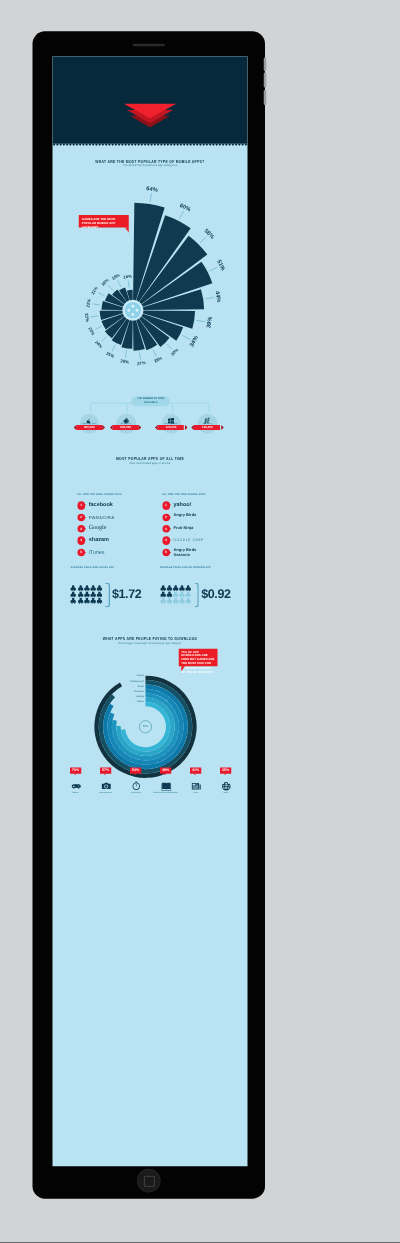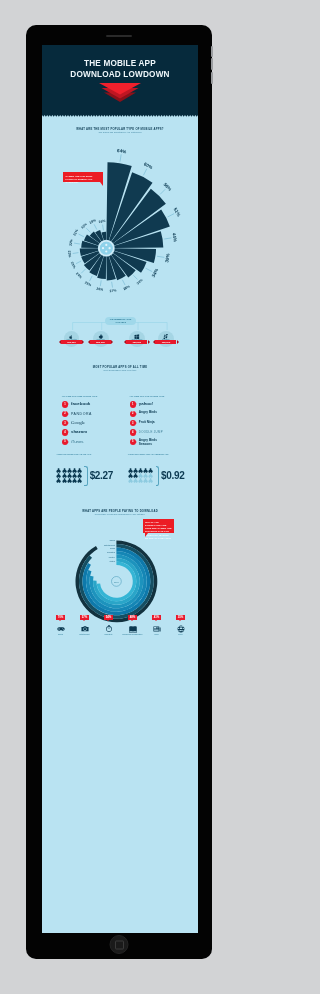--- a/index.html
+++ b/index.html
@@ -84,24 +84,20 @@
   <div class="speaker"></div>
   <div class="btn-r" style="top:21px;height:11px;"></div>
   <div class="btn-r" style="top:33px;height:12px;"></div>
   <div class="btn-r" style="top:47px;height:12px;"></div>
   <div class="home">
       <i></i>
     </div>
   <div class="screen">
 
     <div class="hdr">
-      <div class="hdr-title">
-        <div>THE MOBILE APP</div>
-        <div>DOWNLOAD LOWDOWN</div>
-      </div>
       <svg class="hdr-logo" viewBox="0 0 42 20">
         <polygon points="5,10.6 37,10.6 21,20" fill="#8b1119"></polygon>
         <polygon points="2.5,6 39.5,6 21,16.6" fill="#bf1622"></polygon>
         <polygon points="0,1 42,1 21,12.5" fill="#f0202c"></polygon>
       </svg>
       <svg class="zigzag" viewBox="0 0 156 2" preserveAspectRatio="none">
         <path d="M0,0 L1.3,2 L2.6,0 L3.9000000000000004,2 L5.2,0 L6.5,2 L7.800000000000001,0 L9.100000000000001,2 L10.4,0 L11.700000000000001,2 L13,0 L14.3,2 L15.6,0 L16.9,2 L18.2,0 L19.5,2 L20.8,0 L22.1,2 L23.400000000000002,0 L24.700000000000003,2 L26.000000000000004,0 L27.300000000000004,2 L28.600000000000005,0 L29.900000000000006,2 L31.200000000000006,0 L32.50000000000001,2 L33.800000000000004,0 L35.1,2 L36.400000000000006,0 L37.7,2 L39.00000000000001,0 L40.300000000000004,2 L41.60000000000001,0 L42.900000000000006,2 L44.20000000000001,0 L45.50000000000001,2 L46.80000000000001,0 L48.10000000000001,2 L49.40000000000001,0 L50.70000000000001,2 L52.000000000000014,0 L53.30000000000001,2 L54.600000000000016,0 L55.90000000000001,2 L57.20000000000002,0 L58.500000000000014,2 L59.80000000000002,0 L61.100000000000016,2 L62.40000000000002,0 L63.70000000000002,2 L65.00000000000001,0 L66.30000000000001,2 L67.60000000000001,0 L68.9,2 L70.2,0 L71.5,2 L72.8,0 L74.1,2 L75.39999999999999,0 L76.69999999999999,2 L77.99999999999999,0 L79.29999999999998,2 L80.59999999999998,0 L81.89999999999998,2 L83.19999999999997,0 L84.49999999999997,2 L85.79999999999997,0 L87.09999999999997,2 L88.39999999999996,0 L89.69999999999996,2 L90.99999999999996,0 L92.29999999999995,2 L93.59999999999995,0 L94.89999999999995,2 L96.19999999999995,0 L97.49999999999994,2 L98.79999999999994,0 L100.09999999999994,2 L101.39999999999993,0 L102.69999999999993,2 L103.99999999999993,0 L105.29999999999993,2 L106.59999999999992,0 L107.89999999999992,2 L109.19999999999992,0 L110.49999999999991,2 L111.79999999999991,0 L113.09999999999991,2 L114.3999999999999,0 L115.6999999999999,2 L116.9999999999999,0 L118.2999999999999,2 L119.5999999999999,0 L120.89999999999989,2 L122.19999999999989,0 L123.49999999999989,2 L124.79999999999988,0 L126.09999999999988,2 L127.39999999999988,0 L128.69999999999987,2 L129.9999999999999,0 L131.2999999999999,2 L132.59999999999988,0 L133.8999999999999,2 L135.19999999999987,0 L136.4999999999999,2 L137.79999999999987,0 L139.09999999999988,2 L140.39999999999986,0 L141.69999999999987,2 L142.99999999999986,0 L144.29999999999987,2 L145.59999999999985,0 L146.89999999999986,2 L148.19999999999985,0 L149.49999999999986,2 L150.79999999999984,0 L152.09999999999985,2 L153.39999999999984,0 L154.69999999999985,2 L155.99999999999983,0 L157.29999999999984,2 L158.59999999999982,0 L156,0 Z" id="zz" fill="#062a3c"></path>
       </svg>
     </div>
 
@@ -332,21 +328,21 @@
                 </svg>
                 <svg viewBox="-0.3 0 10.6 12.3" width="5.14" height="5.2" fill="#0c3a52">
                   <path d="M5 0.3c1.3 0 2.36 1.06 2.36 2.36 0 .72-.32 1.36-.83 1.79h.35c1.78 0 3.22 1.44 3.22 3.22v2.15H8.0v2.25H6.45v-2.25H3.55v2.25H2.0v-2.25H-.1V7.67c0-1.78 1.44-3.22 3.22-3.22h.35a2.35 2.35 0 0 1-.83-1.79C2.64 1.36 3.7.3 5 .3z"></path>
                 </svg>
                 <svg viewBox="-0.3 0 10.6 12.3" width="5.14" height="5.2" fill="#0c3a52">
                   <path d="M5 0.3c1.3 0 2.36 1.06 2.36 2.36 0 .72-.32 1.36-.83 1.79h.35c1.78 0 3.22 1.44 3.22 3.22v2.15H8.0v2.25H6.45v-2.25H3.55v2.25H2.0v-2.25H-.1V7.67c0-1.78 1.44-3.22 3.22-3.22h.35a2.35 2.35 0 0 1-.83-1.79C2.64 1.36 3.7.3 5 .3z"></path>
                 </svg>
               </div>
             </div>
           <div class="brace"></div>
-          <div class="pval">$2.27</div>
+          <div class="pval">$1.72</div>
         </div>
       </div>
       <div class="price price-r">
         <div class="col-head">AVERAGE PRICE FOR AN ANDROID APP</div>
         <div class="price-row">
           <div class="ppl" id="ppl2">
               <div class="ppl-row">
                 <svg viewBox="-0.3 0 10.6 12.3" width="5.14" height="5.2" fill="#0c3a52">
                   <path d="M5 0.3c1.3 0 2.36 1.06 2.36 2.36 0 .72-.32 1.36-.83 1.79h.35c1.78 0 3.22 1.44 3.22 3.22v2.15H8.0v2.25H6.45v-2.25H3.55v2.25H2.0v-2.25H-.1V7.67c0-1.78 1.44-3.22 3.22-3.22h.35a2.35 2.35 0 0 1-.83-1.79C2.64 1.36 3.7.3 5 .3z"></path>
                 </svg>

